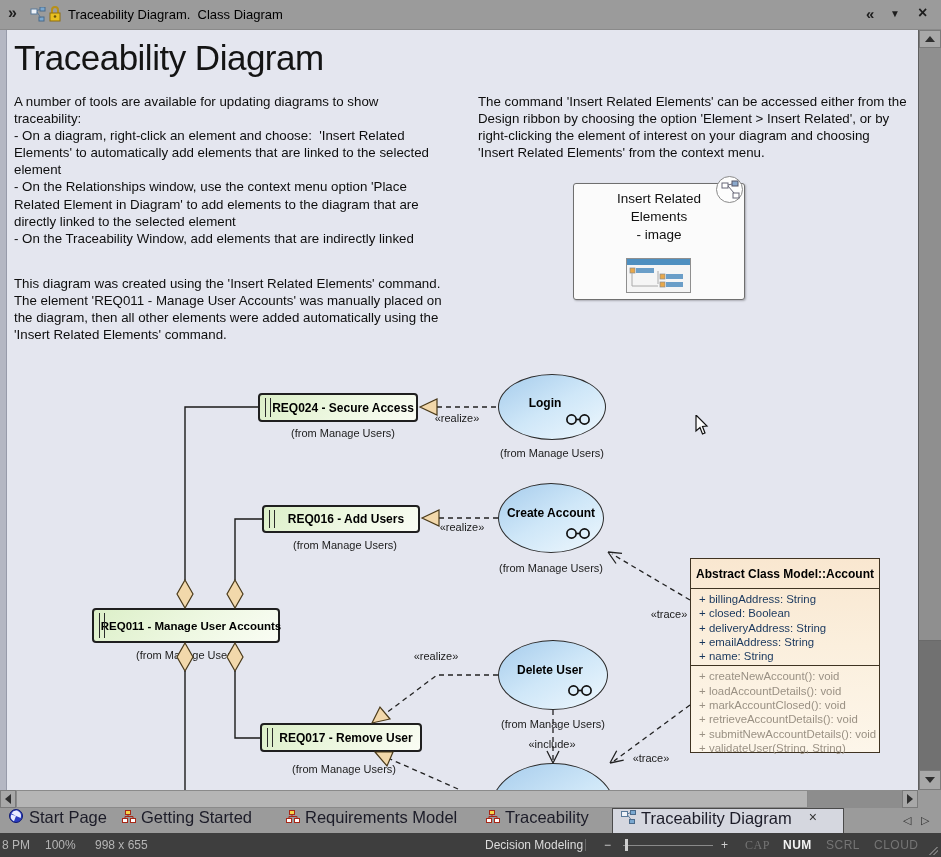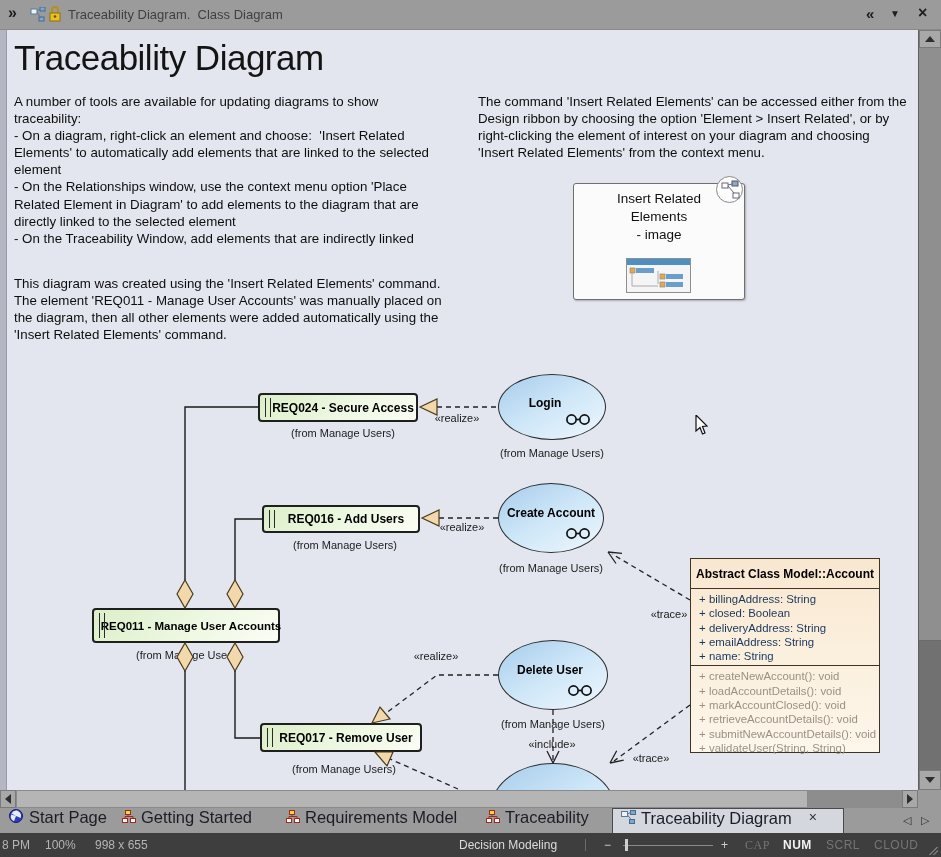--- a/index.html
+++ b/index.html
@@ -2,21 +2,21 @@
 <html><head>
 <meta charset="utf-8">
 <style>
   html,body{margin:0;padding:0;}
   body{width:941px;height:857px;position:relative;overflow:hidden;
        font-family:"Liberation Sans",sans-serif;background:#9b9b9b;}
   .abs{position:absolute;}
   
   #titlebar{left:0;top:0;width:941px;height:30px;background:#9b9b9b;border-bottom:1px solid #8a8a8a;box-sizing:border-box;}
   .tb-glyph{color:#1d1d1d;font-weight:bold;}
-  #tb-title{color:#404040;font-size:13px;line-height:30px;white-space:pre;}
+  #tb-title{color:#000000;font-size:13px;line-height:30px;white-space:pre;}
   
   #content{left:0;top:30px;width:918px;height:760px;background:#e4e6ef;overflow:hidden;}
   #left-strip{left:0;top:0;width:6px;height:760px;background:#b4b7c3;border-right:1px solid #979baa;}
   #page-heading{left:14px;top:8px;font-size:35px;color:#141414;letter-spacing:-0.5px;}
   .para{font-size:13.3px;line-height:17.1px;color:#0e0e0e;white-space:pre;}
   
   #img-box{left:573px;top:153px;width:170px;height:115px;background:#fbfbfb;border:1px solid #6f6f6f;border-radius:3px;box-shadow:1px 1px 2px rgba(0,0,0,.25);}
   #img-box-label{left:0;top:6px;width:170px;text-align:center;font-size:13.5px;line-height:18px;color:#111;white-space:pre;}
   #img-badge{left:716px;top:146px;width:27px;height:27px;background:#fdfdfd;border:1.4px solid #8a8a8a;border-radius:50%;box-sizing:border-box;}
   
@@ -374,21 +374,21 @@
     <span style="margin-left:12px;font-size:14px;color:#333;">×</span>
   </div>
   <span class="abs tabnav" style="left:903px;top:0;">◁</span>
   <span class="abs tabnav" style="left:921px;top:0;">▷</span>
 </div>
 
 <div id="statusbar" class="abs">
   <span class="abs" style="left:2px;">8 PM</span>
   <span class="abs" style="left:45px;">100%</span>
   <span class="abs" style="left:95px;">998 x 655</span>
-  <span class="abs" style="left:459px;color:#dcdcdc;">Decision Modeling</span>
+  <span class="abs" style="left:485px;color:#dcdcdc;">Decision Modeling</span>
   <span class="abs" style="left:585px;top:6px;width:1px;height:12px;background:#6a6a6a;"></span>
   <span class="abs" style="left:604px;color:#cfcfcf;">−</span>
   <span id="zoom-track" class="abs"></span>
   <span id="zoom-thumb" class="abs"></span>
   <span class="abs" style="left:721px;color:#cfcfcf;">+</span>
   <span class="abs toggle-dim" style="left:745px;font-family:Liberation Serif, serif;">CAP</span>
   <span class="abs toggle-on" style="left:783px;">NUM</span>
   <span class="abs toggle-dim" style="left:826px;">SCRL</span>
   <span class="abs toggle-dim" style="left:874px;">CLOUD</span>
   <span id="grip" class="abs"></span>

